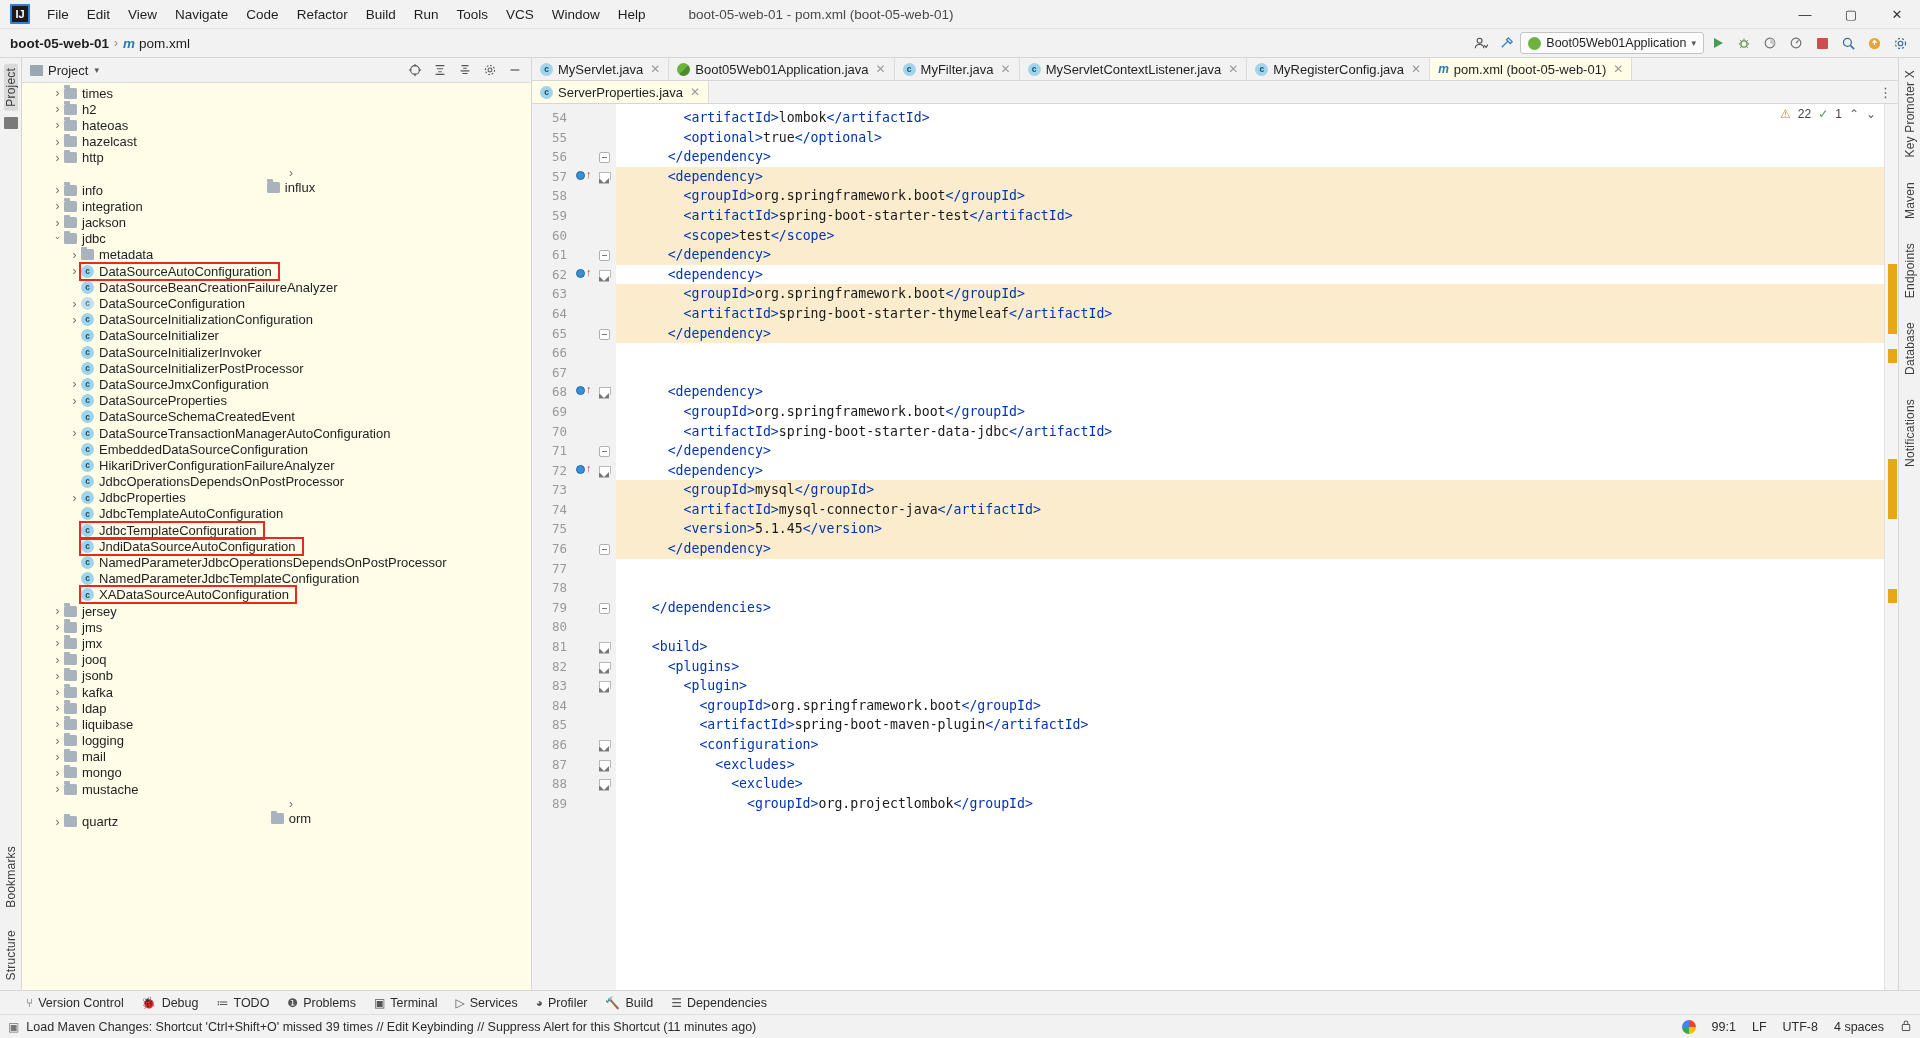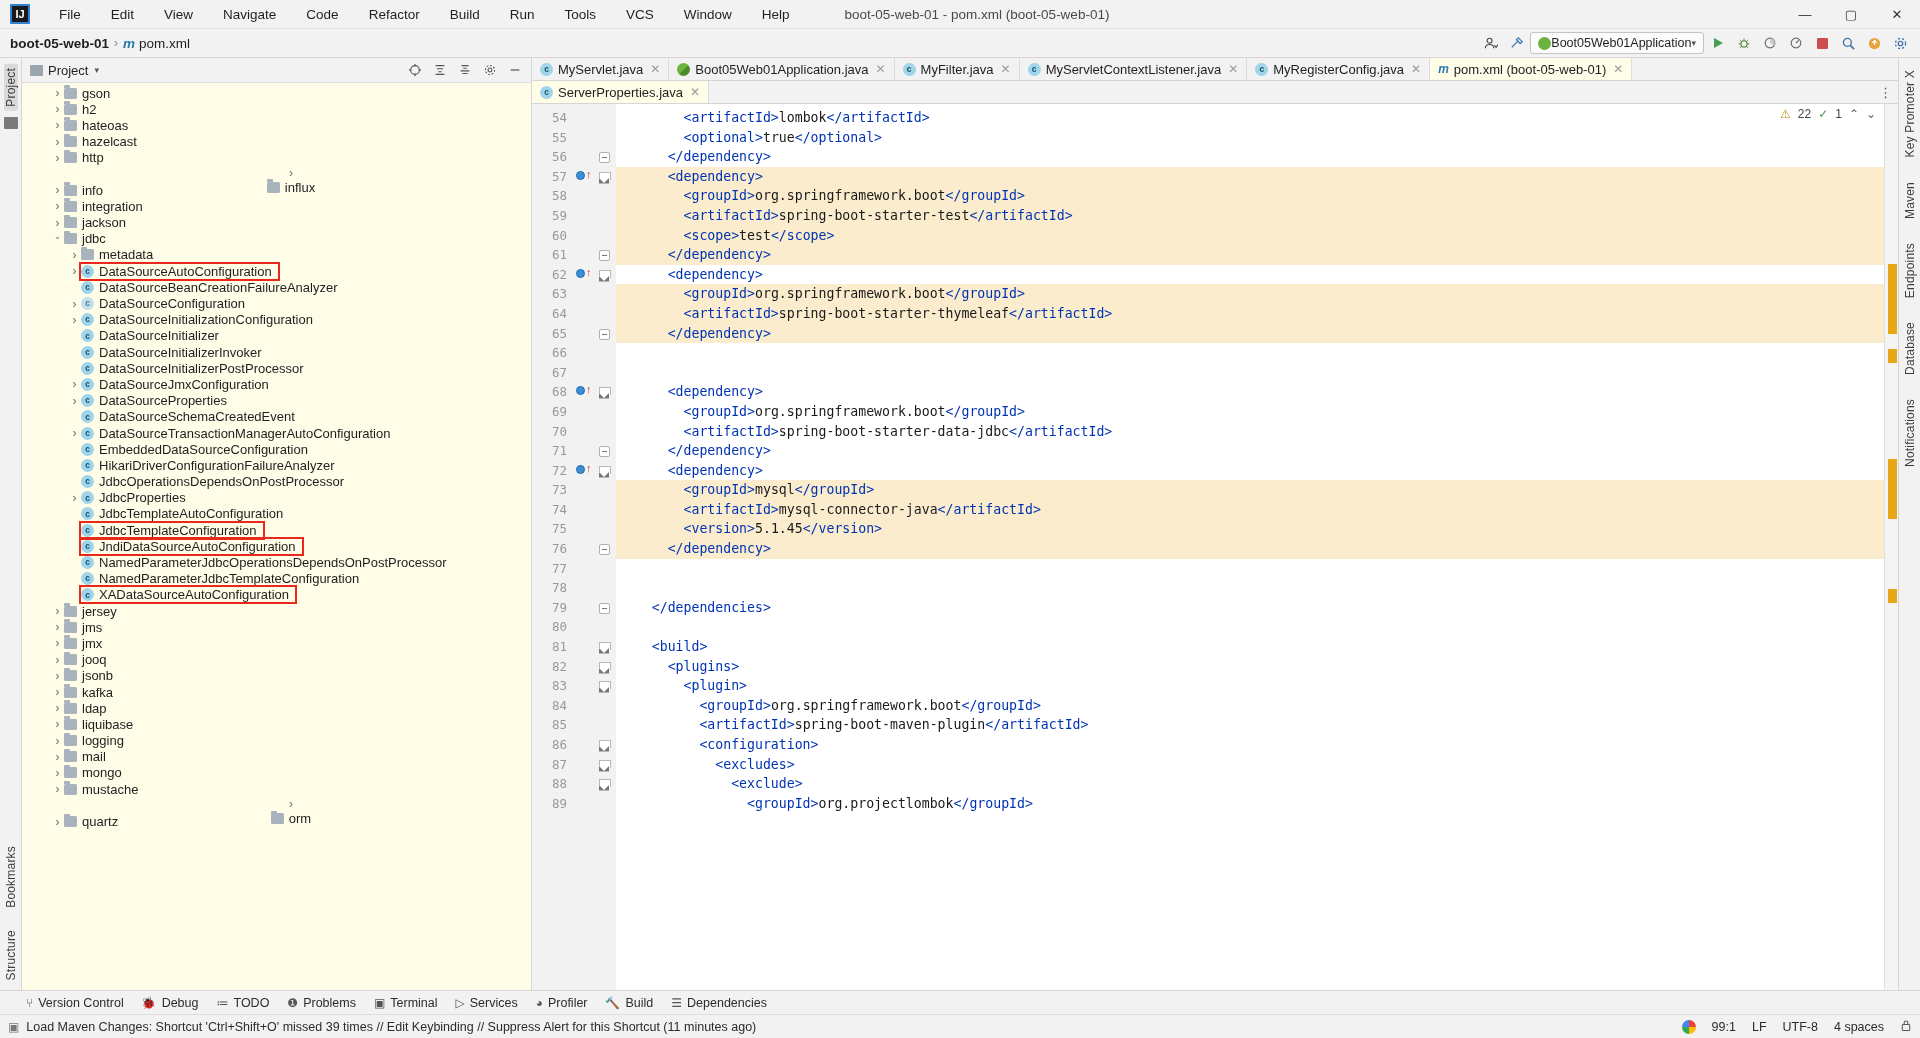--- a/index.html
+++ b/index.html
@@ -9,21 +9,21 @@
     font-size: 13px;
     background: #f2f2f2;
     color: #1f1f1f;
     overflow: hidden;
   }
   .app { position: relative; width: 1920px; height: 1038px; display: flex; flex-direction: column; }
 
   
   .menubar {
     height: 40px; background: #f2f2f2; display: flex; align-items: center;
-    border-bottom: 1px solid #e3e3e3; flex: 0 0 28px; padding-left: 4px; gap: 12px;
+    border-bottom: 1px solid #e3e3e3; flex: 0 0 28px; padding-left: 4px;
   }
   .ij-logo {
     width: 20px; height: 20px; margin: 0 8px 0 6px;
     background: #1a1a1a; color: #fff; border: 2px solid #2f7fd2;
     font-size: 11px; font-weight: bold; display: flex; align-items: center; justify-content: center;
     border-radius: 1px;
   }
   .menu-item {
     padding: 4px 9px; font-size: 13.5px; color: #1f1f1f; white-space: nowrap; cursor: default;
   }
@@ -39,21 +39,21 @@
   .crumb-proj { font-weight: bold; font-size: 13.5px; color: #1f1f1f; }
   .crumb-sep { margin: 0 5px; color: #8a8a8a; font-size: 12px; }
   .crumb-m { color: #2a7ab0; font-weight: bold; font-style: italic; font-size: 13.5px; margin-right: 4px; }
   .crumb-file { font-size: 13.5px; }
   .nav-right { margin-left: auto; display: flex; align-items: center; gap: 2px; padding-right: 8px; }
   .tbtn {
     height: 22px; min-width: 24px; display: flex; align-items: center; justify-content: center;
     padding: 0 4px; font-size: 13px; color: #3c3c3c; border-radius: 3px;
   }
   .runcfg {
-    display: flex; align-items: center; height: 22px; padding: 0 7px;
+    display: flex; align-items: center; gap: 5px; height: 22px; padding: 0 7px;
     border: 1px solid #c4c4c4; border-radius: 3px; background: #fbfbfb; font-size: 12.5px;
   }
   .runcfg .spring-ico {
     width: 13px; height: 13px; border-radius: 50%; background: #6db33f; flex: 0 0 13px;
   }
   .stopbtn-red { width: 11px; height: 11px; background: #cc4f4f; border-radius: 1px; }
 
   
   .main { flex: 1 1 auto; display: flex; min-height: 0; }
 
@@ -362,21 +362,21 @@
                 <path d="M3 8h10" stroke="#555" stroke-width="1.4"></path>
               </svg>
           </div>
         </div>
       </div>
       <div class="tree" id="tree">
           <div class="trow" style="padding-left: 29px;">
             <span class="tarrow closed"></span>
             <span style="display: flex; align-items: center;">
               <span class="folder-ico"></span>
-              <span class="tlabel">gson</span>
+              <span class="tlabel">times</span>
             </span>
           </div>
           <div class="trow" style="padding-left: 29px;">
             <span class="tarrow closed"></span>
             <span style="display: flex; align-items: center;">
               <span class="folder-ico"></span>
               <span class="tlabel">h2</span>
             </span>
           </div>
           <div class="trow" style="padding-left: 29px;">

